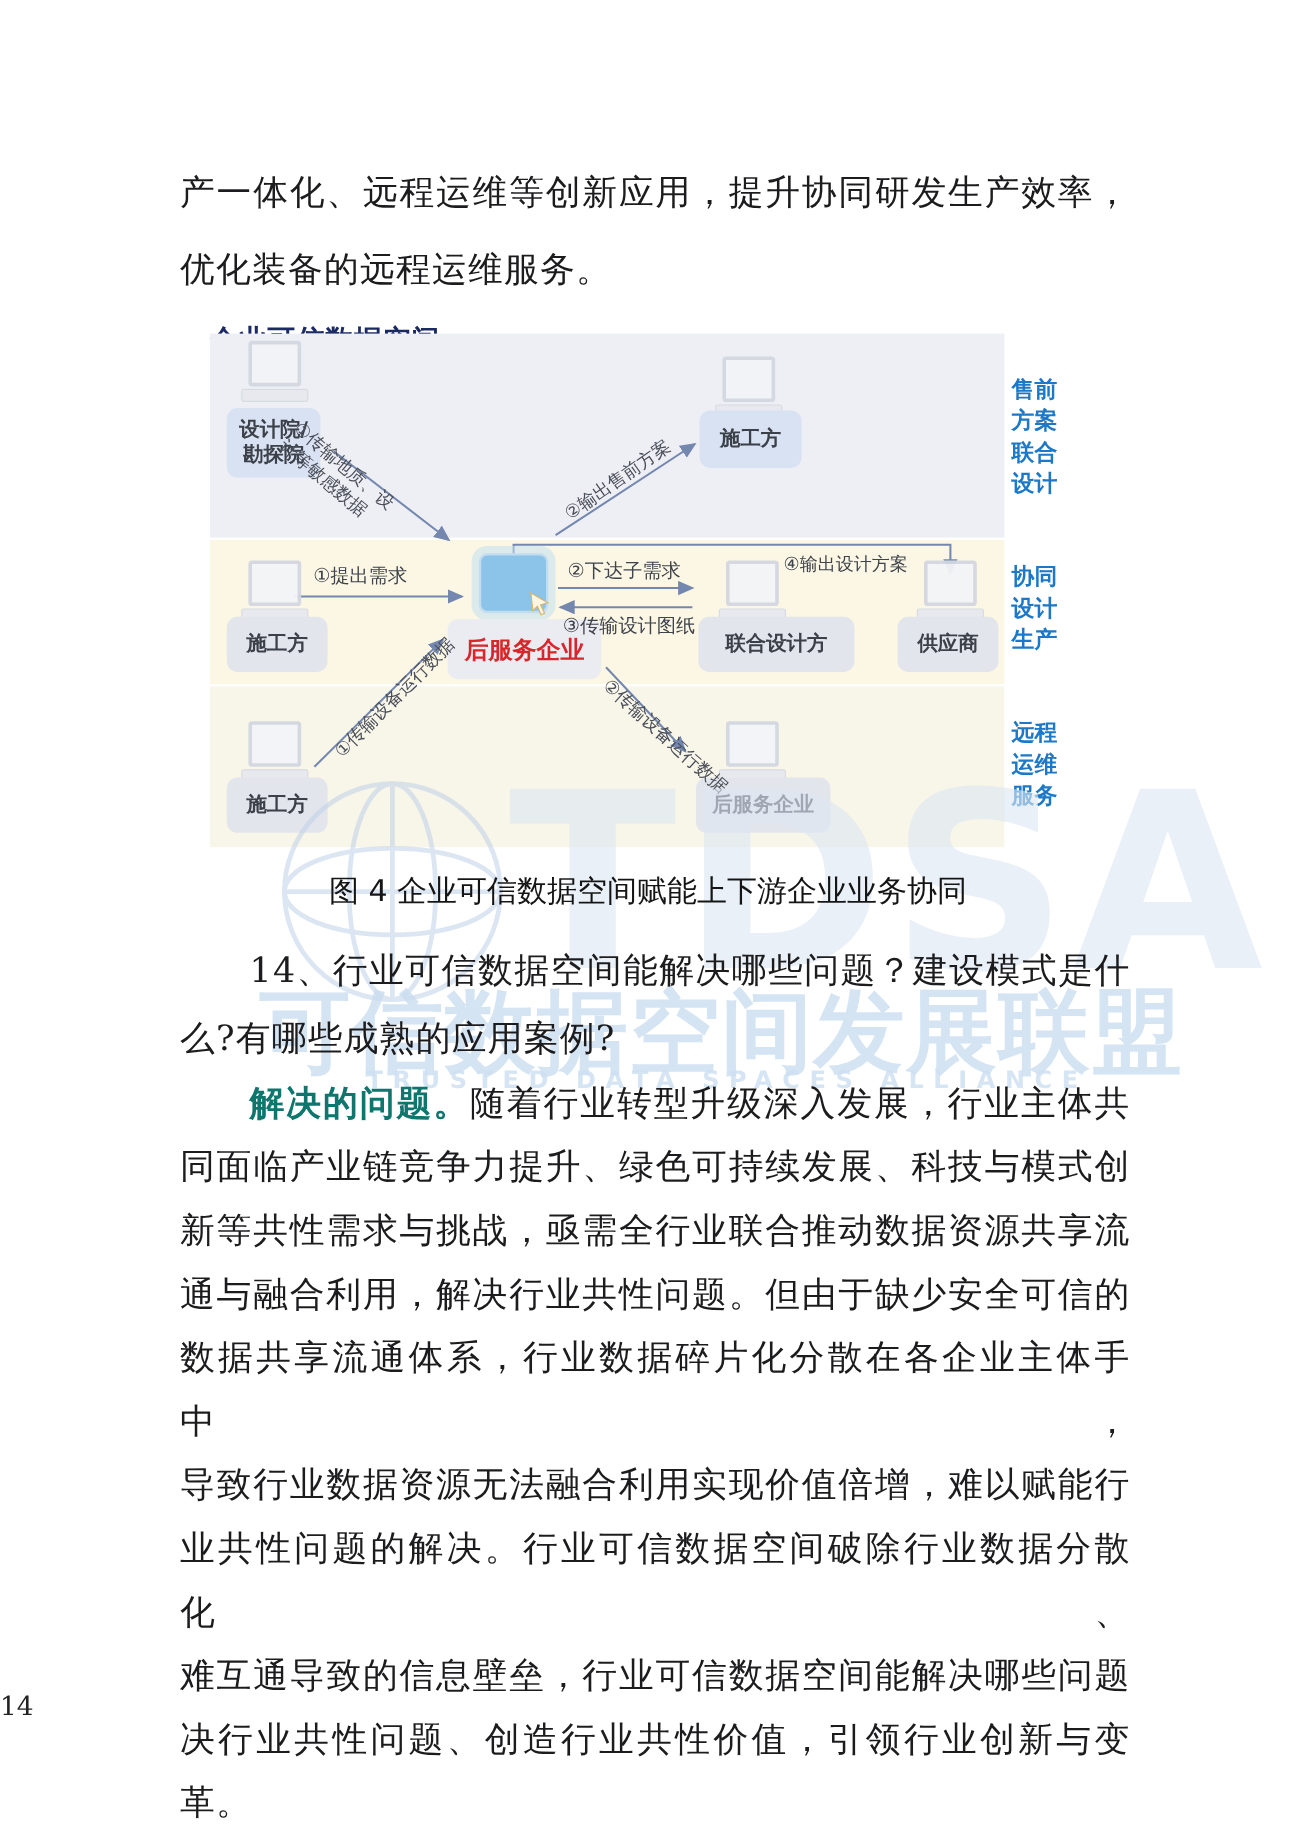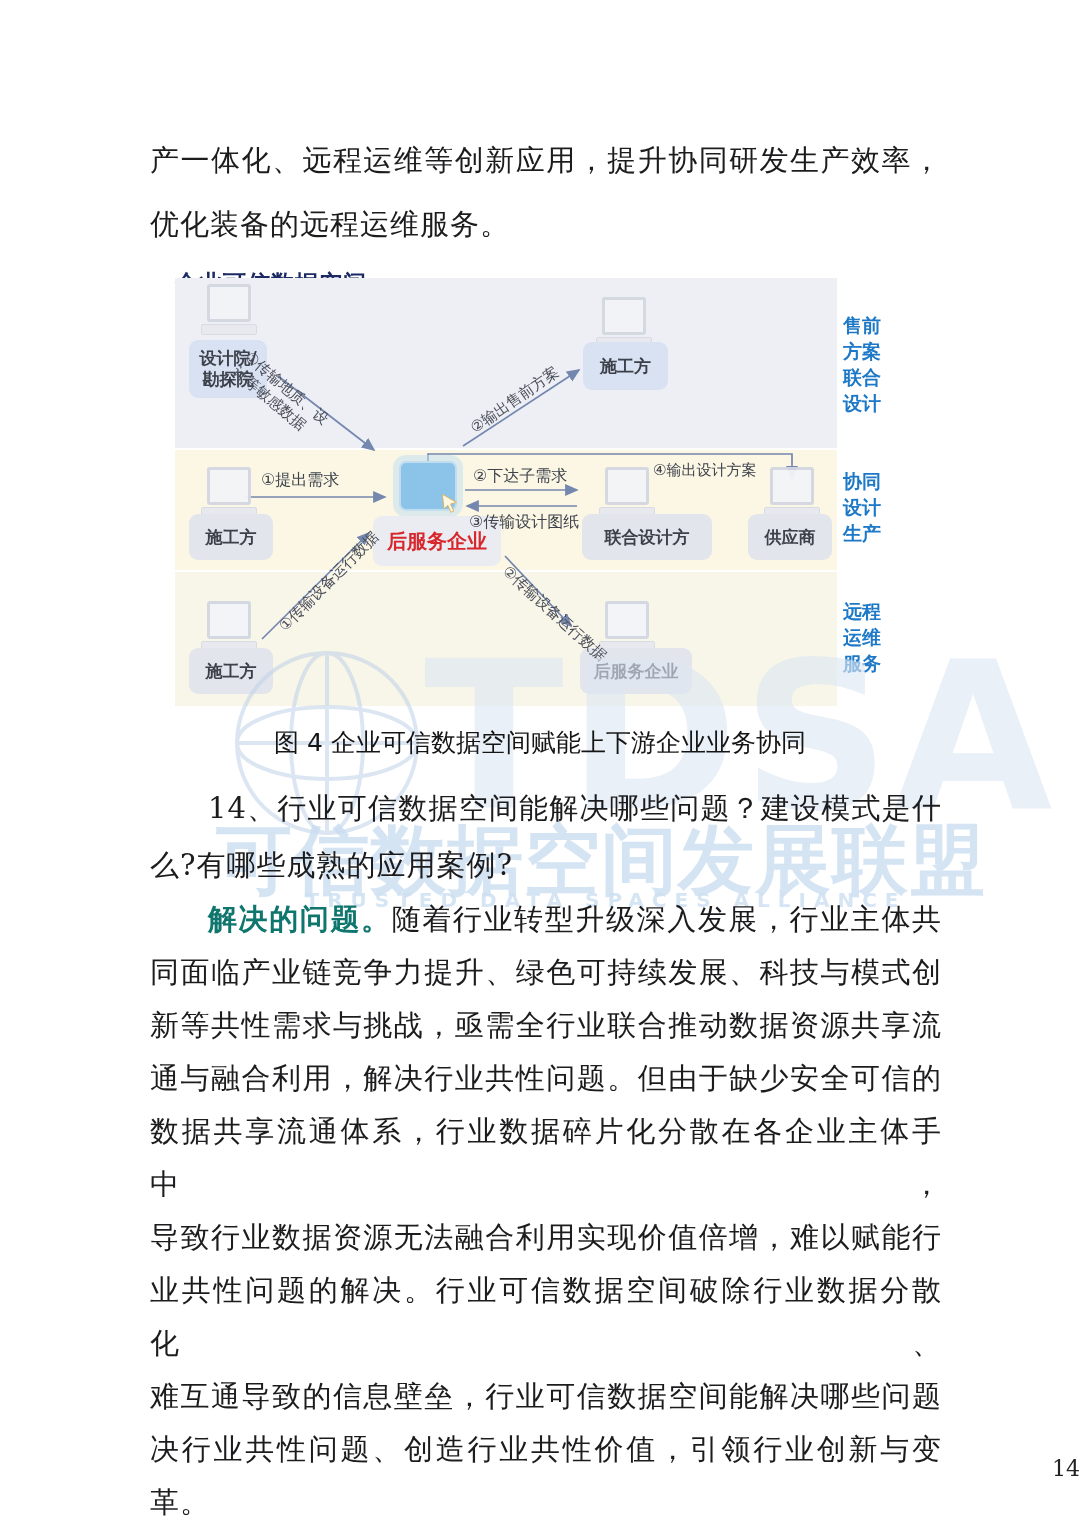--- a/index.html
+++ b/index.html
@@ -14,22 +14,22 @@
   .bline.last{text-align-last:left;}
   .bline.indent{text-indent:58px;}
   .intro{top:128px;font-size:29px;line-height:64px;}
   .question{top:780px;font-size:29px;line-height:57px;z-index:3;}
   .bodypara{top:893px;font-size:29px;line-height:53px;z-index:3;}
   .lead{font-family:"DejaVu Sans",sans-serif;font-weight:bold;color:#0f766e;}
 
   .caption{position:absolute;left:0;top:726px;width:1080px;text-align:center;z-index:3;
            font-size:25px;font-weight:normal;color:#151515;}
 
-  .pageno{position:absolute;left:0;top:1410px;width:1080px;text-align:right;
-          font-size:22px;color:#222;font-family:"DejaVu Serif",serif;margin-top:46px;}
+  .pageno{position:absolute;left:0;top:1410px;width:1080px;text-align:left;
+          font-size:22px;color:#222;font-family:"DejaVu Serif",serif;}
 
   
   .watermark{position:absolute;left:0;top:0;width:1080px;height:1527px;z-index:2;
              pointer-events:none;opacity:.62;}
   .wm-globe{position:absolute;left:232px;top:648px;}
   .wm-tdsa{position:absolute;left:424px;top:618px;font-size:205px;font-weight:800;
            letter-spacing:4px;color:#dde7f4;font-family:"DejaVu Sans",sans-serif;}
   .wm-cn{position:absolute;left:216px;top:810px;font-size:76px;font-weight:800;
          letter-spacing:1px;color:rgba(166,198,231,0.75);white-space:nowrap;}
   .wm-en{position:absolute;left:216px;top:888px;width:780px;text-align:center;

